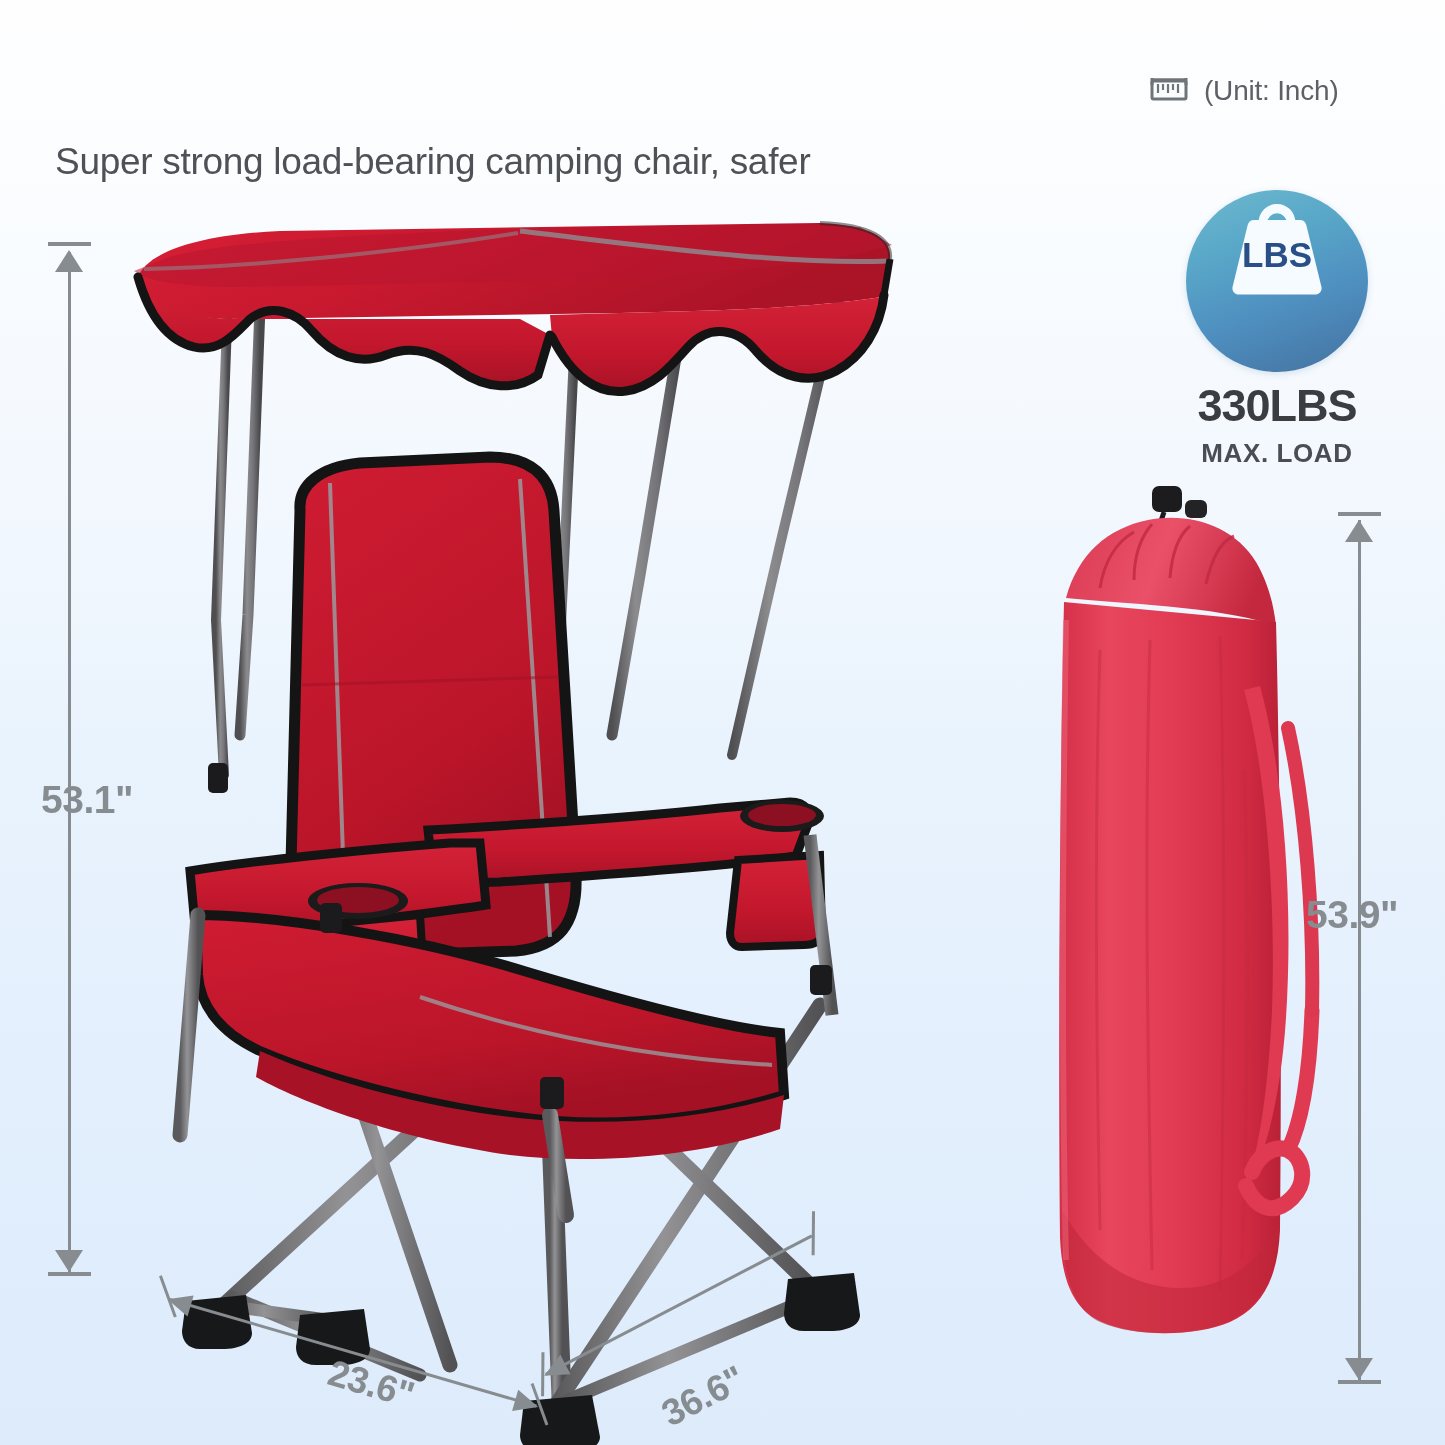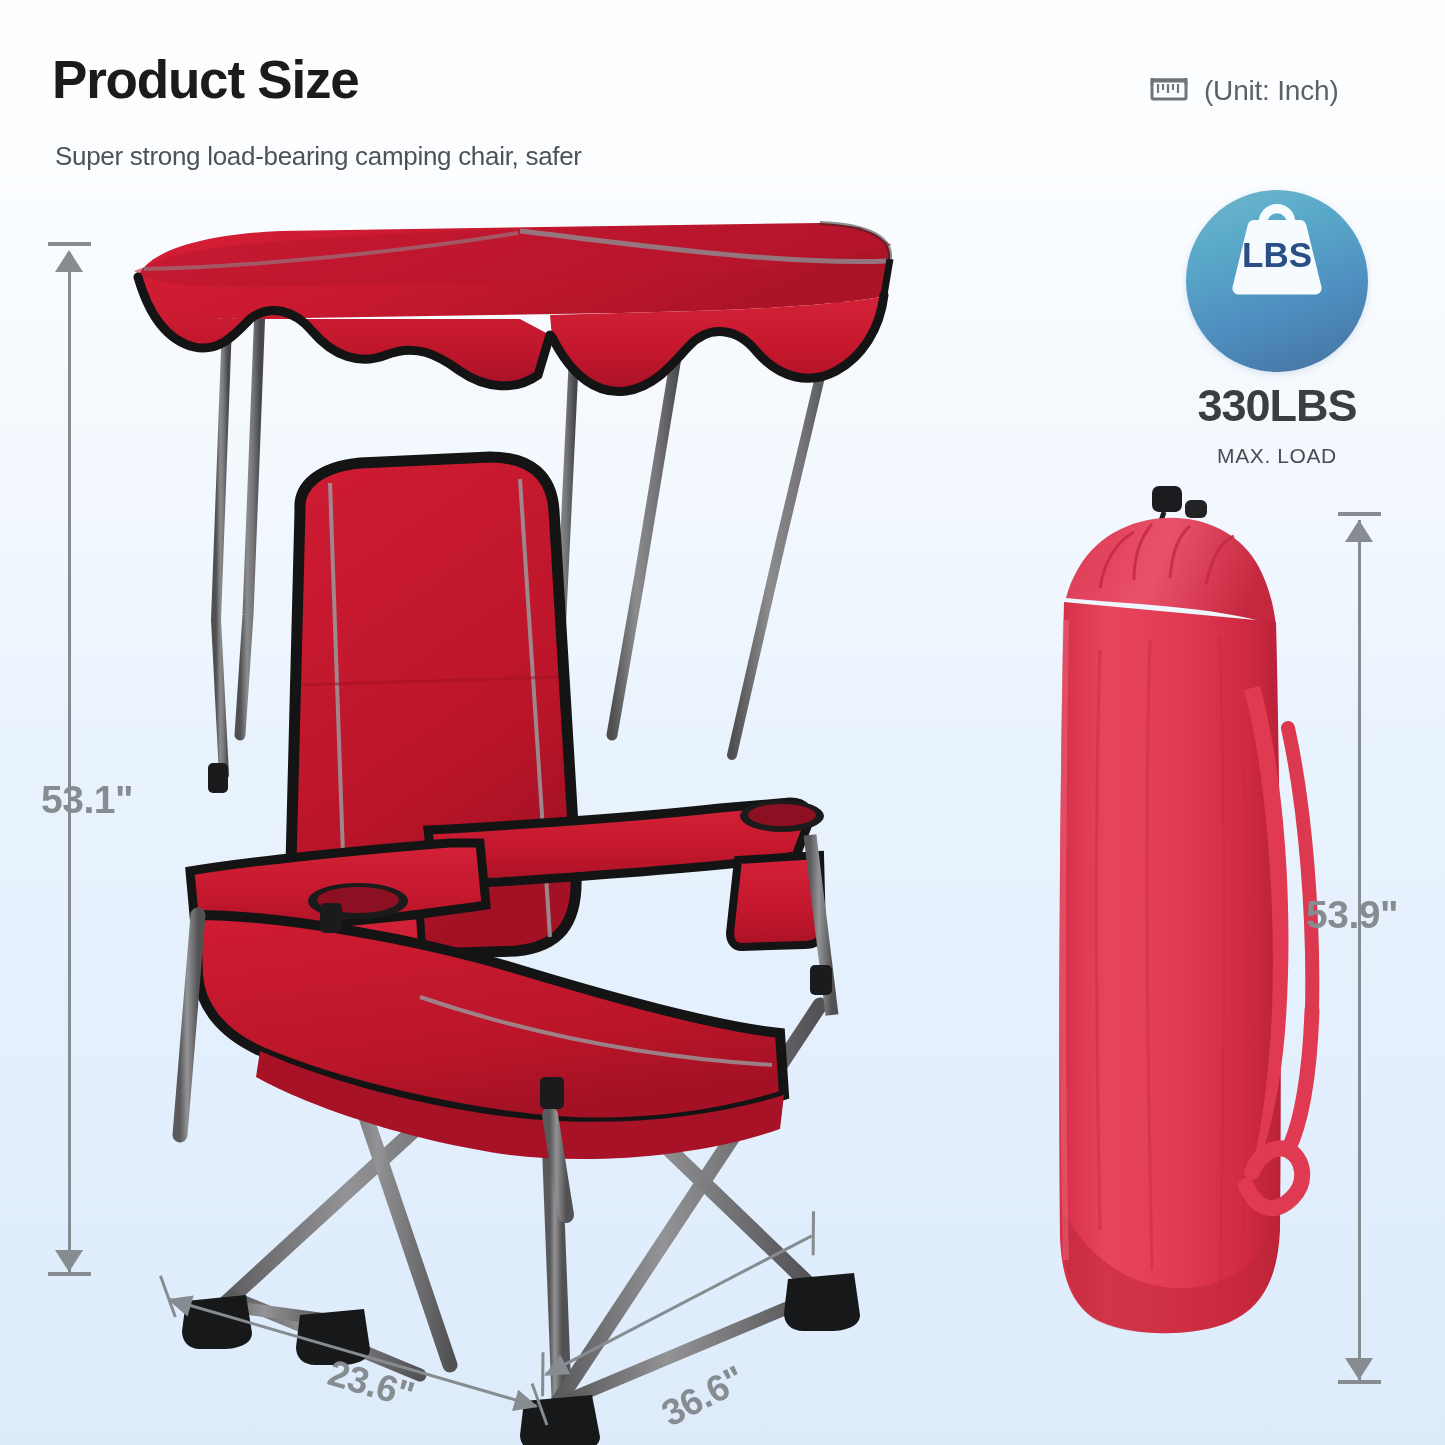--- a/index.html
+++ b/index.html
@@ -16,21 +16,21 @@
   }
 
   
   #title{
     position:absolute;left:52px;top:53px;
     font-size:53px;font-weight:700;color:#1b1b1d;letter-spacing:-1.2px;
     line-height:1;
   }
   #subtitle{
     position:absolute;left:55px;top:143px;
-    font-size:26px;font-weight:400;color:#4e5257;letter-spacing:-0.3px;
+    font-size:37px;font-weight:400;color:#4e5257;letter-spacing:-0.3px;
     line-height:1;
   }
   #unit-wrap{
     position:absolute;left:1148px;top:68px;
     display:flex;align-items:center;gap:14px;
   }
   #unit-text{font-size:28px;color:#5d6166;letter-spacing:-0.2px;}
 
   
   #badge-wrap{
@@ -39,21 +39,21 @@
   #badge-circle{
     width:182px;height:182px;border-radius:50%;margin:0 auto;
     background:linear-gradient(160deg,#6fb9cf 0%,#5aa9c9 28%,#4e8fc0 62%,#44719f 100%);
     display:flex;align-items:flex-start;justify-content:center;
     box-shadow:0 2px 7px rgba(60,110,150,.18);
   }
   #badge-value{
     margin-top:8px;font-size:45px;font-weight:700;color:#3b3d40;letter-spacing:-1px;
   }
   #badge-caption{
-    margin-top:12px;font-size:21px;font-weight:400;color:#4a4d51;letter-spacing:.6px;
+    margin-top:6px;font-size:26px;font-weight:700;color:#4a4d51;letter-spacing:.6px;
   }
 
   
   .dim-line{position:absolute;background:#878c90;}
   .dim-cap{position:absolute;background:#878c90;}
   .dim-label{
     position:absolute;color:#878c90;font-weight:700;letter-spacing:-0.5px;
     white-space:nowrap;
   }
   .dim-arrow{position:absolute;width:0;height:0;}
@@ -102,21 +102,20 @@
 
   
   #chair-art{position:absolute;left:120px;top:215px;width:790px;height:1230px;}
   #bag-art{position:absolute;left:1030px;top:470px;width:300px;height:930px;}
 </style>
 </head>
 <body>
 
 <div id="canvas">
 
-  <div id="title">Product Size</div>
   <div id="subtitle">Super strong load-bearing camping chair, safer</div>
 
   <div id="unit-wrap">
     <span>
       <svg width="42" height="42" viewBox="0 0 42 42">
         <rect x="4" y="13" width="34" height="18" rx="1.5" fill="none" stroke="#6f7479" stroke-width="3"></rect>
         <line x1="4" y1="10" x2="4" y2="17" stroke="#6f7479" stroke-width="3"></line>
         <line x1="38" y1="10" x2="38" y2="17" stroke="#6f7479" stroke-width="3"></line>
         <line x1="4" y1="11.5" x2="38" y2="11.5" stroke="#6f7479" stroke-width="2.4"></line>
         <line x1="10" y1="16" x2="10" y2="25" stroke="#6f7479" stroke-width="2.2"></line>

